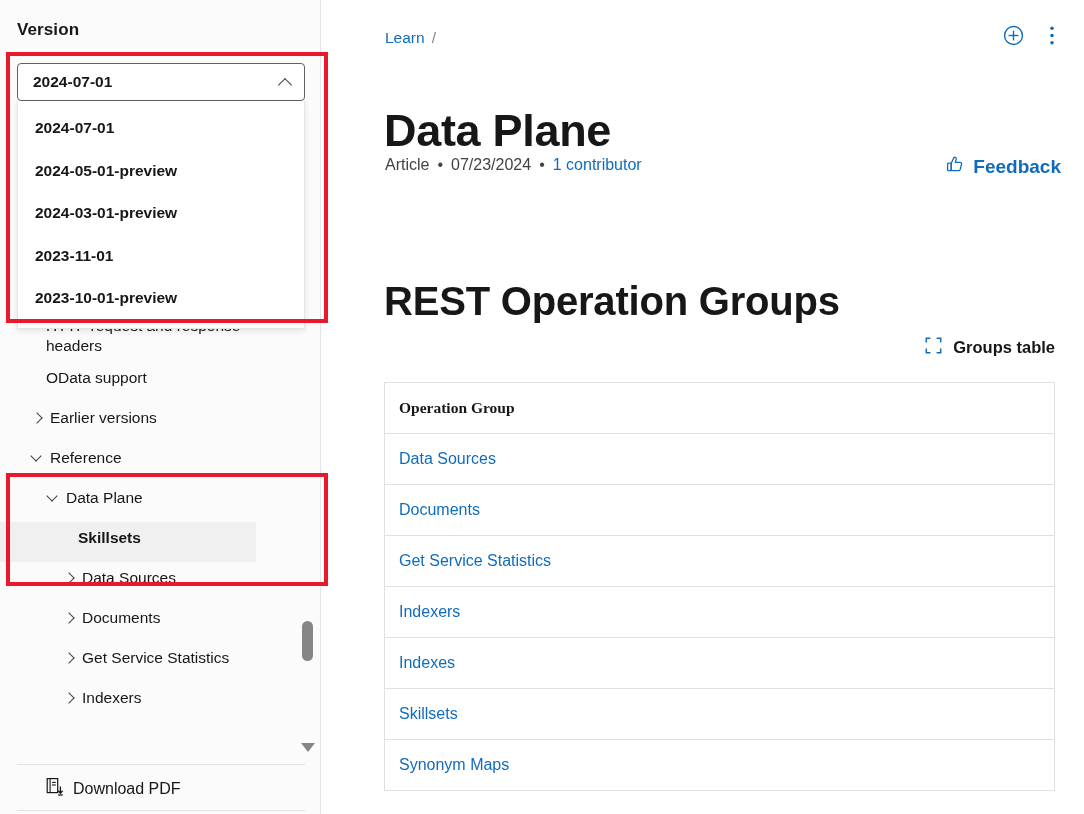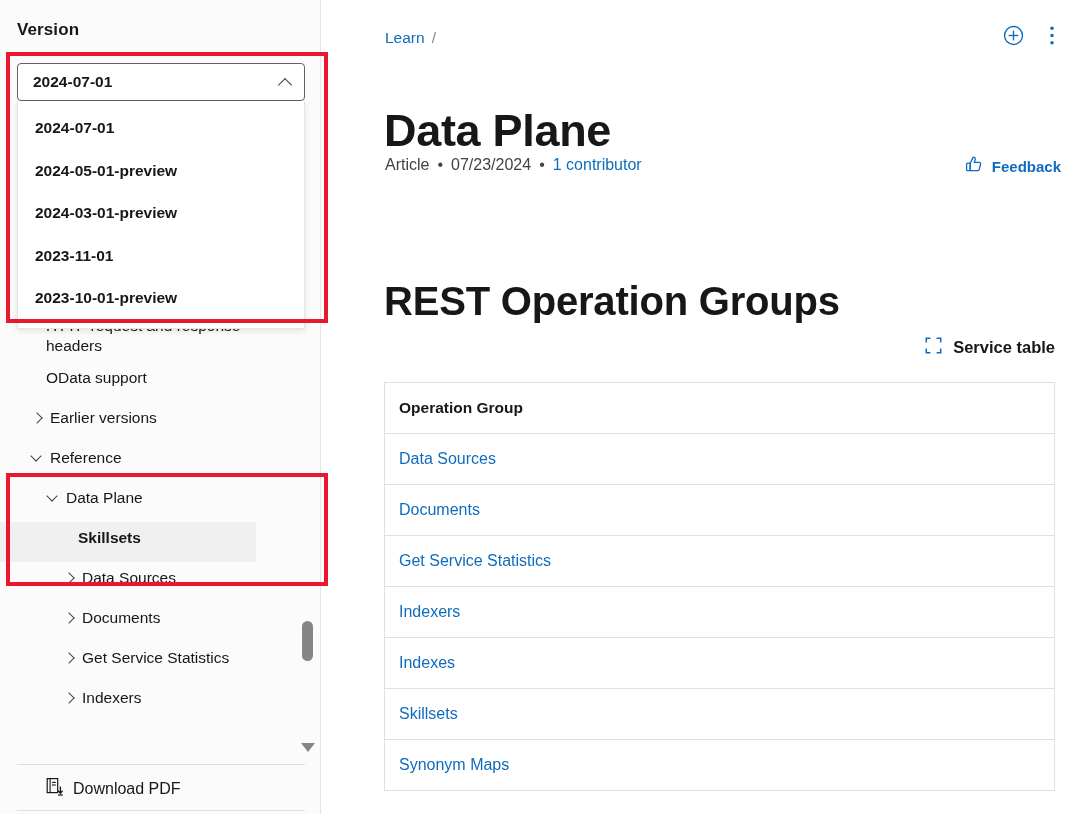--- a/index.html
+++ b/index.html
@@ -282,21 +282,21 @@
   #meta-row .contrib { color: #0f6cbd; cursor: pointer; }
 
   #feedback {
     position: absolute;
     right: 23px;
     top: 155px;
     display: flex;
     align-items: center;
     gap: 8px;
     color: #0f6cbd;
-    font-size: 15px;
+    font-size: 19px;
     font-weight: 600;
     cursor: pointer;
   }
 
   #section-title {
     position: absolute;
     left: 63px;
     top: 246px;
     font-size: 40px;
     font-weight: 600;
@@ -326,20 +326,21 @@
     border-collapse: collapse;
     background: #fff;
   }
   #op-table th {
     text-align: left;
     font-size: 15.5px;
     font-weight: 700;
     color: #171717;
     padding: 16px 0 16px 14px;
     border-bottom: 1px solid #e0e0e0;
+    font-family: Liberation Serif, serif;
   }
   #op-table td {
     padding: 16px 0 16px 14px;
     border-bottom: 1px solid #e0e0e0;
     font-size: 16px;
   }
   #op-table tr:last-child td { border-bottom: none; }
   #op-table td a {
     color: #0f6cbd;
     text-decoration: none;
@@ -491,21 +492,21 @@
 
     <div id="expand-table">
       <span>
         <svg width="17" height="17" viewBox="0 0 17 17" fill="none">
           <path d="M1.3 5.4 V1.3 H5.4" stroke="#0f6cbd" stroke-width="1.5" fill="none"></path>
           <path d="M11.6 1.3 H15.7 V5.4" stroke="#0f6cbd" stroke-width="1.5" fill="none"></path>
           <path d="M15.7 11.6 V15.7 H11.6" stroke="#0f6cbd" stroke-width="1.5" fill="none"></path>
           <path d="M5.4 15.7 H1.3 V11.6" stroke="#0f6cbd" stroke-width="1.5" fill="none"></path>
         </svg>
       </span>
-      <span>Service table</span>
+      <span>Groups table</span>
     </div>
 
     <table id="op-table">
       <thead>
         <tr>
           <th>Operation Group</th>
         </tr>
       </thead>
       <tbody>
         <tr>

